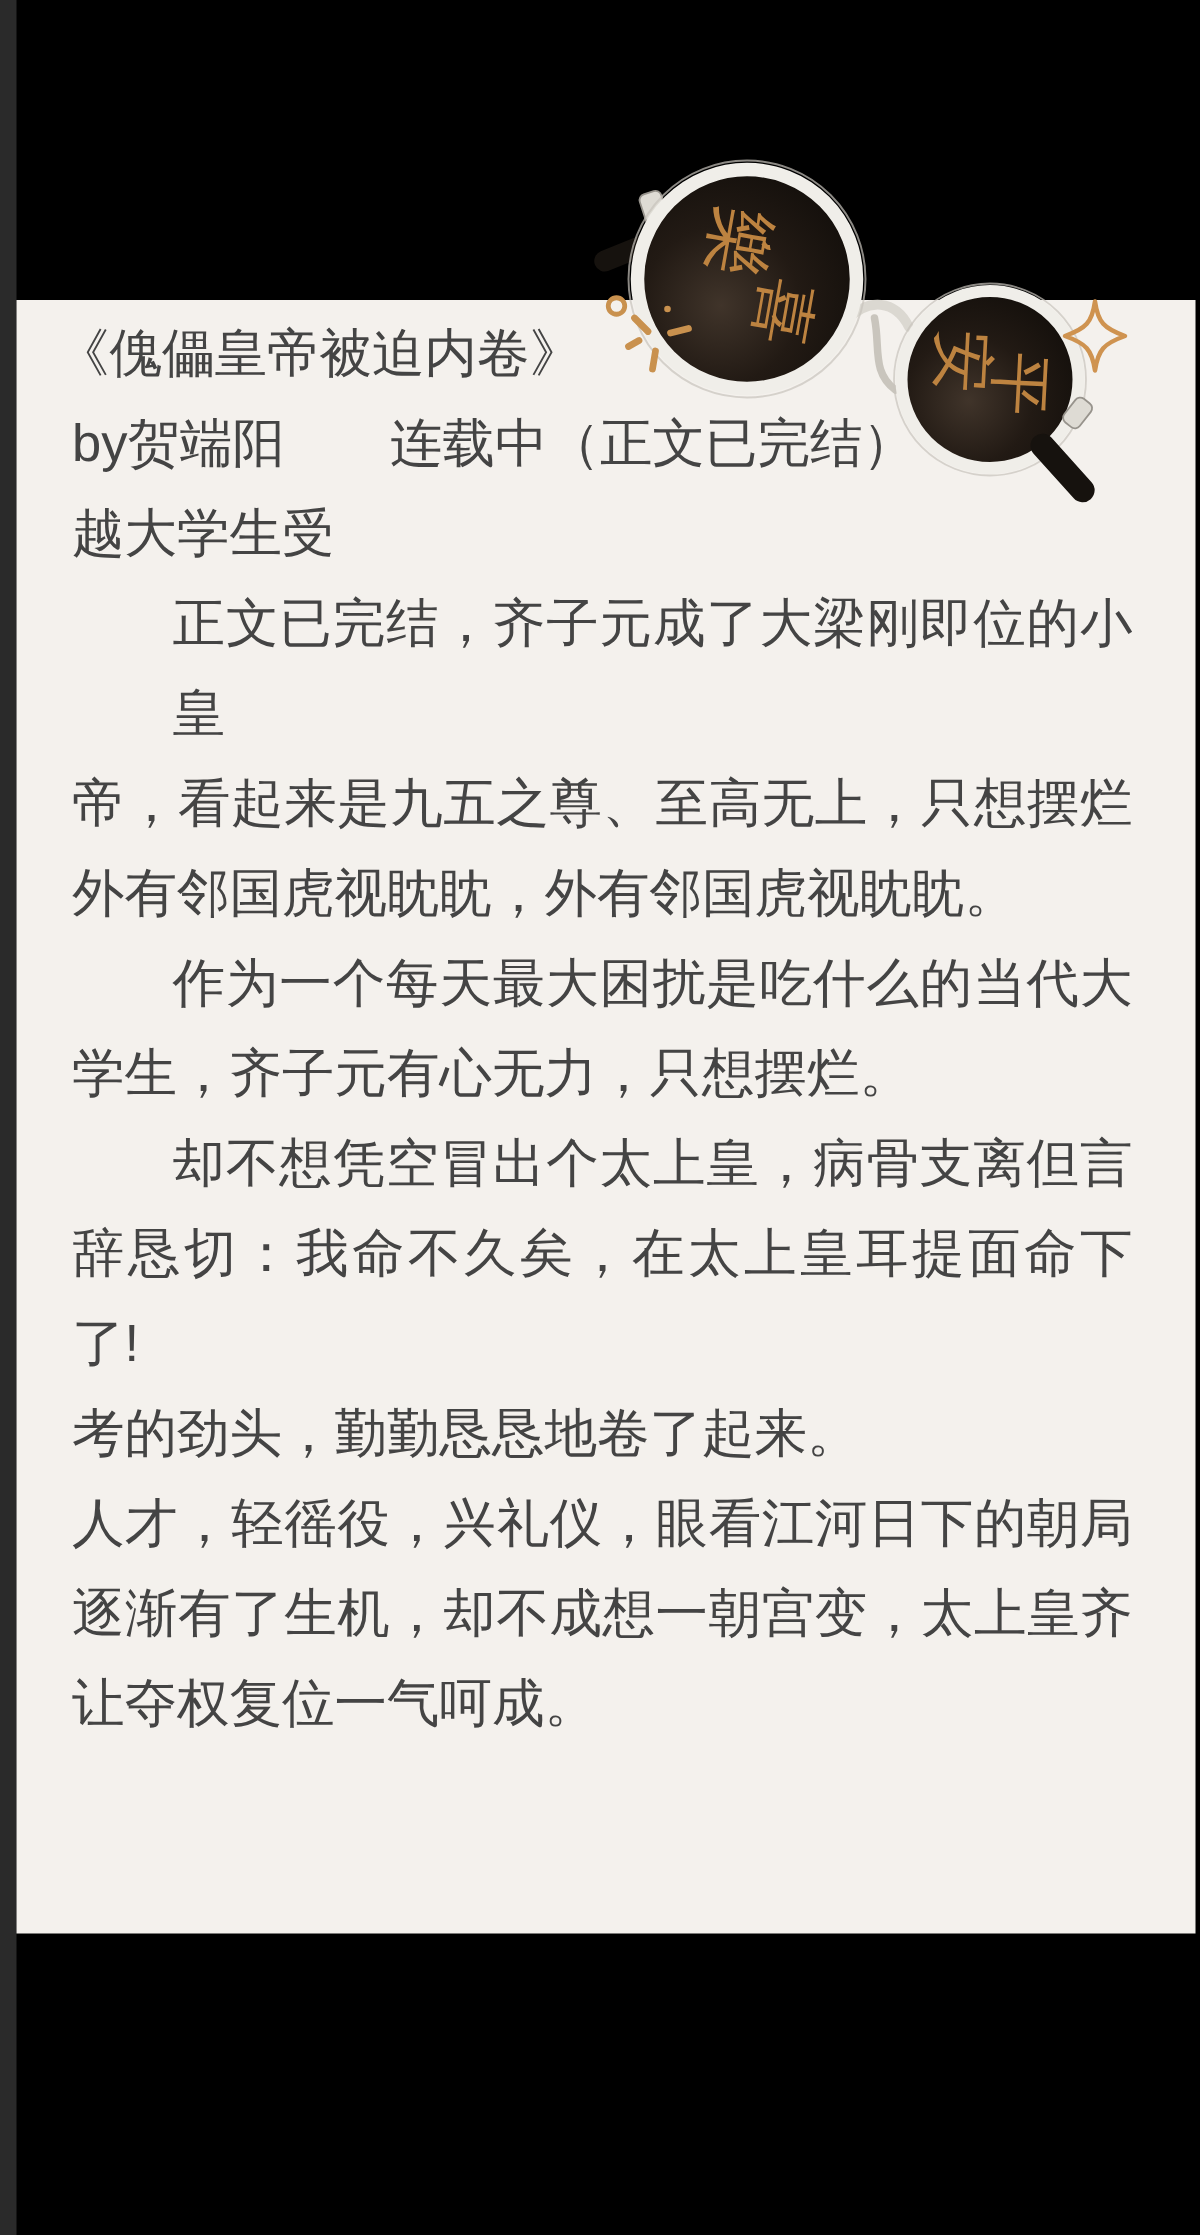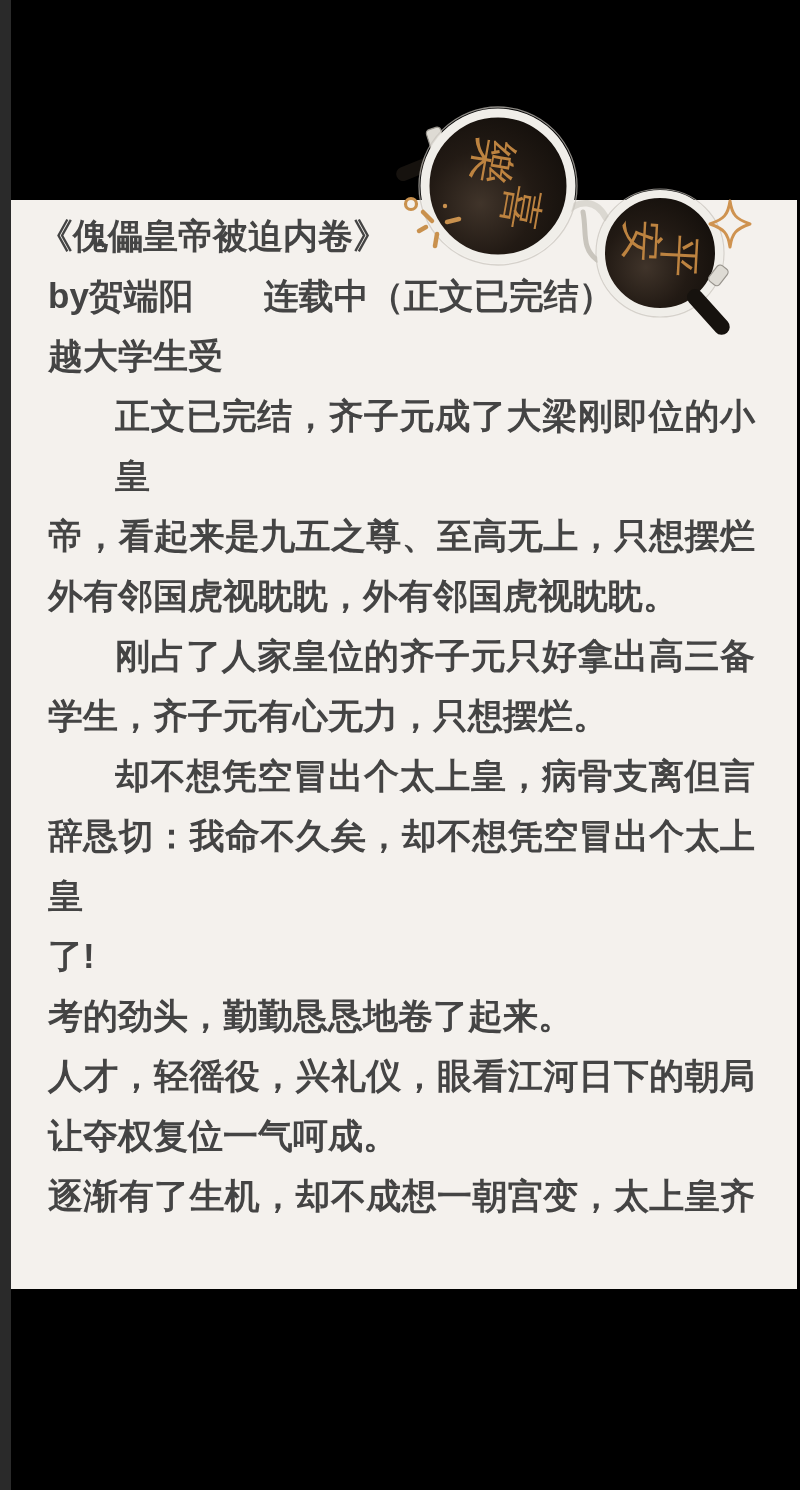--- a/index.html
+++ b/index.html
@@ -19,21 +19,21 @@
     position:absolute;left:0;top:0;width:11px;height:1490px;
     background:var(--side_strip);
   }
   .panel{
     position:absolute;left:11px;top:200px;width:786px;height:1089px;
     background:var(--panel_bg);
   }
   .textcol{
     position:absolute;left:37px;top:6px;width:707px;
     color:var(--text_color);
-    font-size:35px;line-height:60px;font-weight:bold;
+    font-size:35px;line-height:60px;
   }
   .line{text-align:left;white-space:normal;}
   .line.fill{text-align:justify;text-align-last:justify;}
   .line.indent{padding-left:67px;}
   .line.title{margin-left:-10px;}
   .glasses{
     position:absolute;left:385px;top:100px;width:385px;height:255px;
   }
 </style>
 </head>
@@ -43,29 +43,29 @@
 
 <div class="panel">
   <div class="textcol">
     <div class="line title">《傀儡皇帝被迫内卷》</div>
     <div class="line">by贺端阳　　连载中（正文已完结）</div>
     <div id="body-lines">
         <div class="line">越大学生受</div>
         <div class="line fill indent">正文已完结，齐子元成了大梁刚即位的小皇</div>
         <div class="line fill">帝，看起来是九五之尊、至高无上，只想摆烂</div>
         <div class="line">外有邻国虎视眈眈，外有邻国虎视眈眈。</div>
-        <div class="line fill indent">刚占了人家皇位的齐子元只好拿出高三备</div>
+        <div class="line fill indent">作为一个每天最大困扰是吃什么的当代大</div>
         <div class="line">学生，齐子元有心无力，只想摆烂。</div>
         <div class="line fill indent">却不想凭空冒出个太上皇，病骨支离但言</div>
-        <div class="line fill">辞恳切：我命不久矣，却不想凭空冒出个太上皇</div>
+        <div class="line fill">辞恳切：我命不久矣，在太上皇耳提面命下</div>
         <div class="line">了!</div>
         <div class="line">考的劲头，勤勤恳恳地卷了起来。</div>
         <div class="line fill">人才，轻徭役，兴礼仪，眼看江河日下的朝局</div>
+        <div class="line fill">逐渐有了生机，却不成想一朝宫变，太上皇齐</div>
         <div class="line">让夺权复位一气呵成。</div>
-        <div class="line fill">逐渐有了生机，却不成想一朝宫变，太上皇齐</div>
       </div>
   </div>
 </div>
 
 <svg class="glasses" viewBox="0 0 385 255" xmlns="http://www.w3.org/2000/svg">
   <defs>
     <radialGradient id="lensg" cx="0.38" cy="0.62" r="0.8">
       <stop offset="0" stop-color="#40342a"></stop>
       <stop offset="0.45" stop-color="#221a14"></stop>
       <stop offset="1" stop-color="#0e0b08"></stop>

